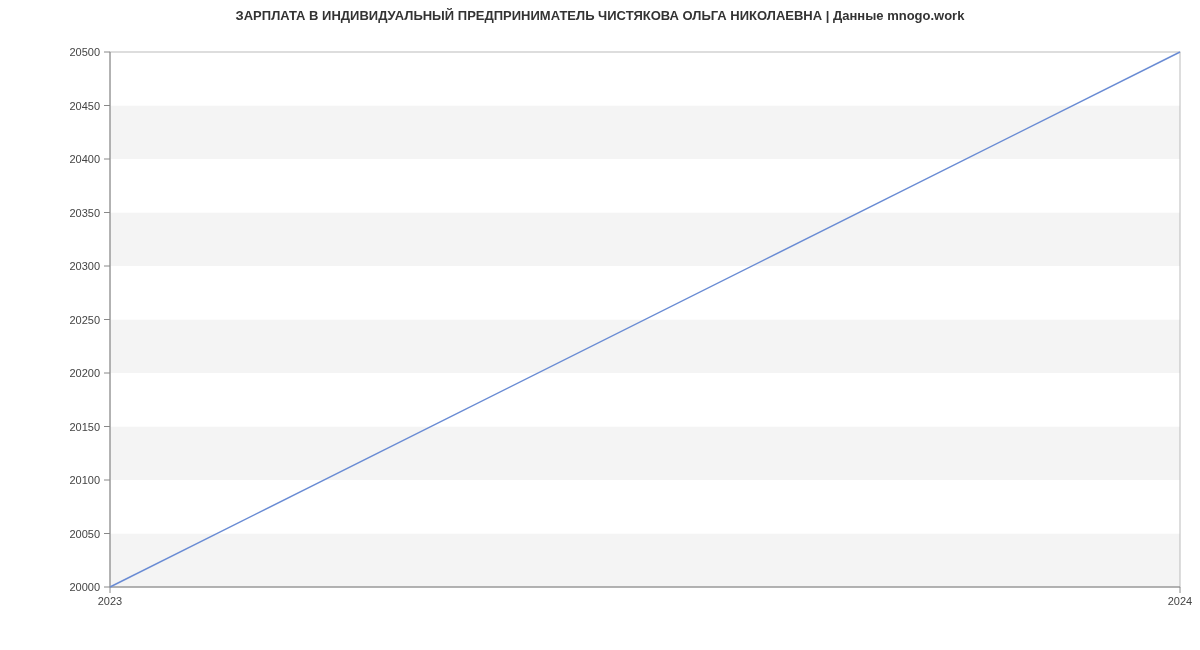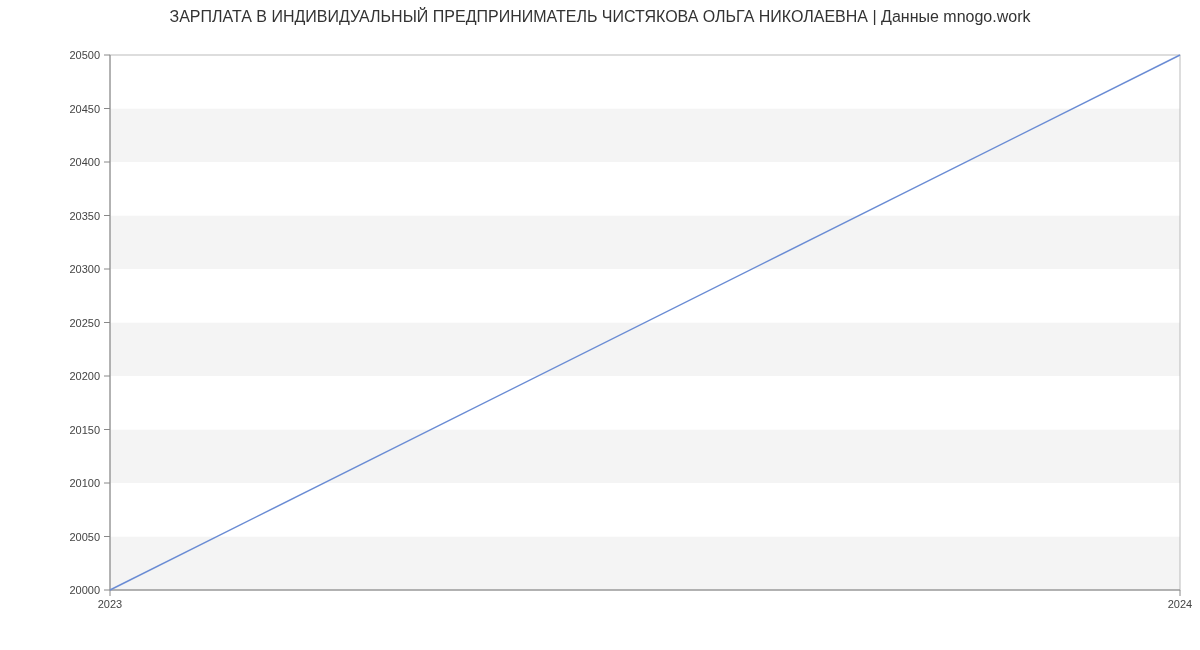--- a/index.html
+++ b/index.html
@@ -6,22 +6,22 @@
     body {
       width: 1200px;
       height: 650px;
       background: #fff;
       font-family: Arial, Helvetica, sans-serif;
       position: relative;
       overflow: hidden;
     }
     .chart-title {
       text-align: center;
-      font-size: 16px;
-      font-weight: normal;
+      font-size: 13px;
+      font-weight: bold;
       color: #333;
       padding-top: 8px;
       padding-bottom: 4px;
     }
     .chart-wrap {
       position: relative;
       width: 1200px;
       height: 620px;
     }
     svg.chart-svg {

